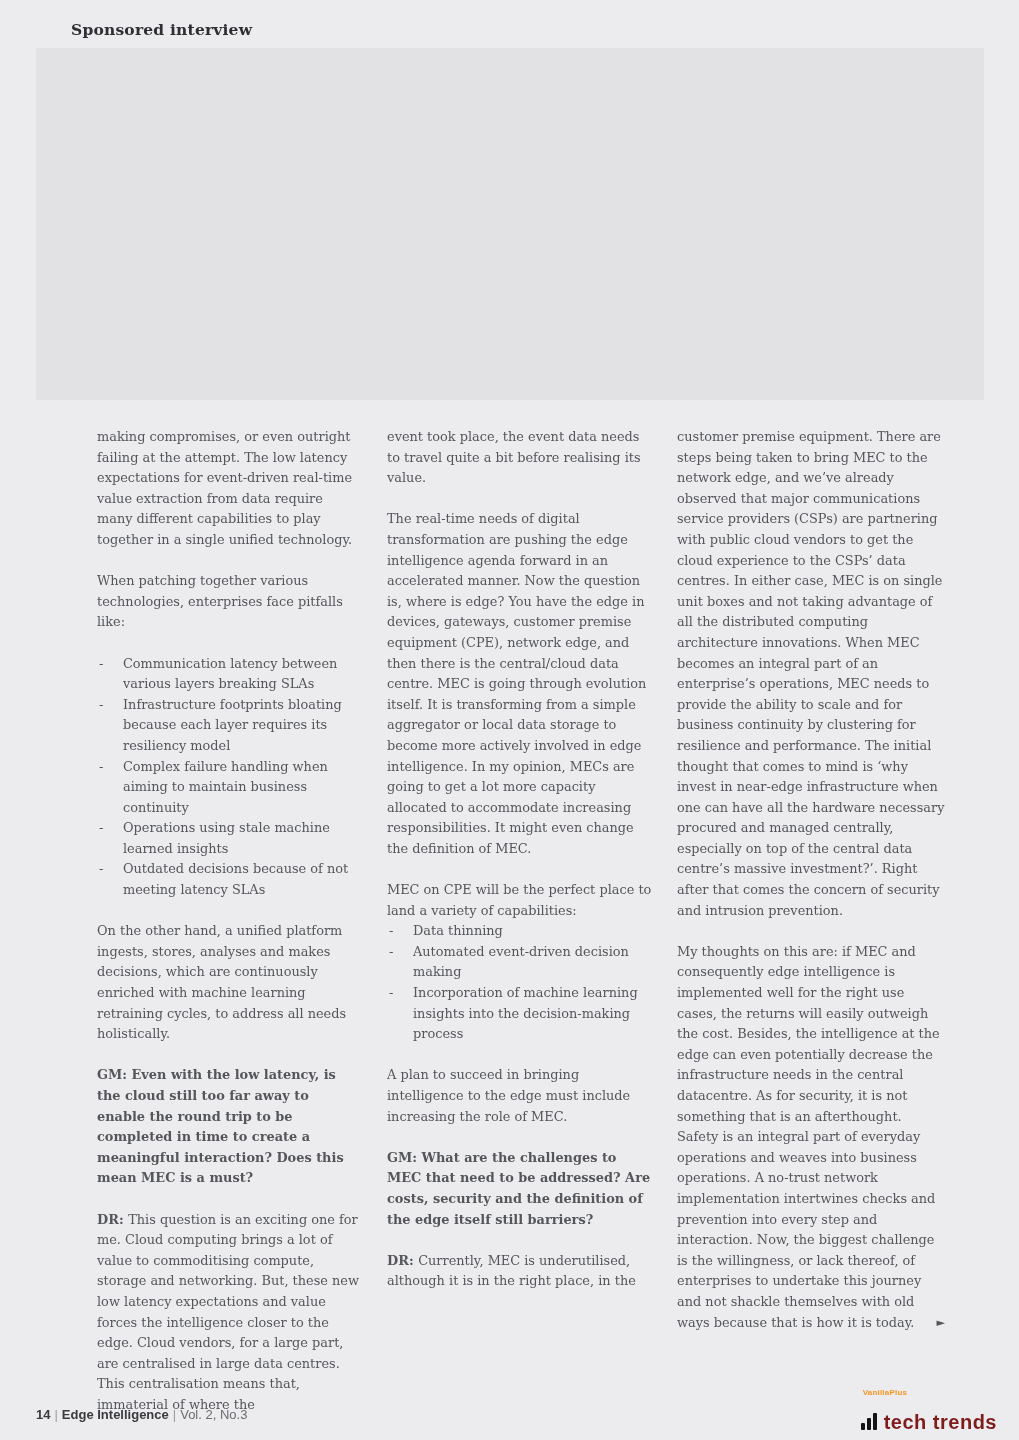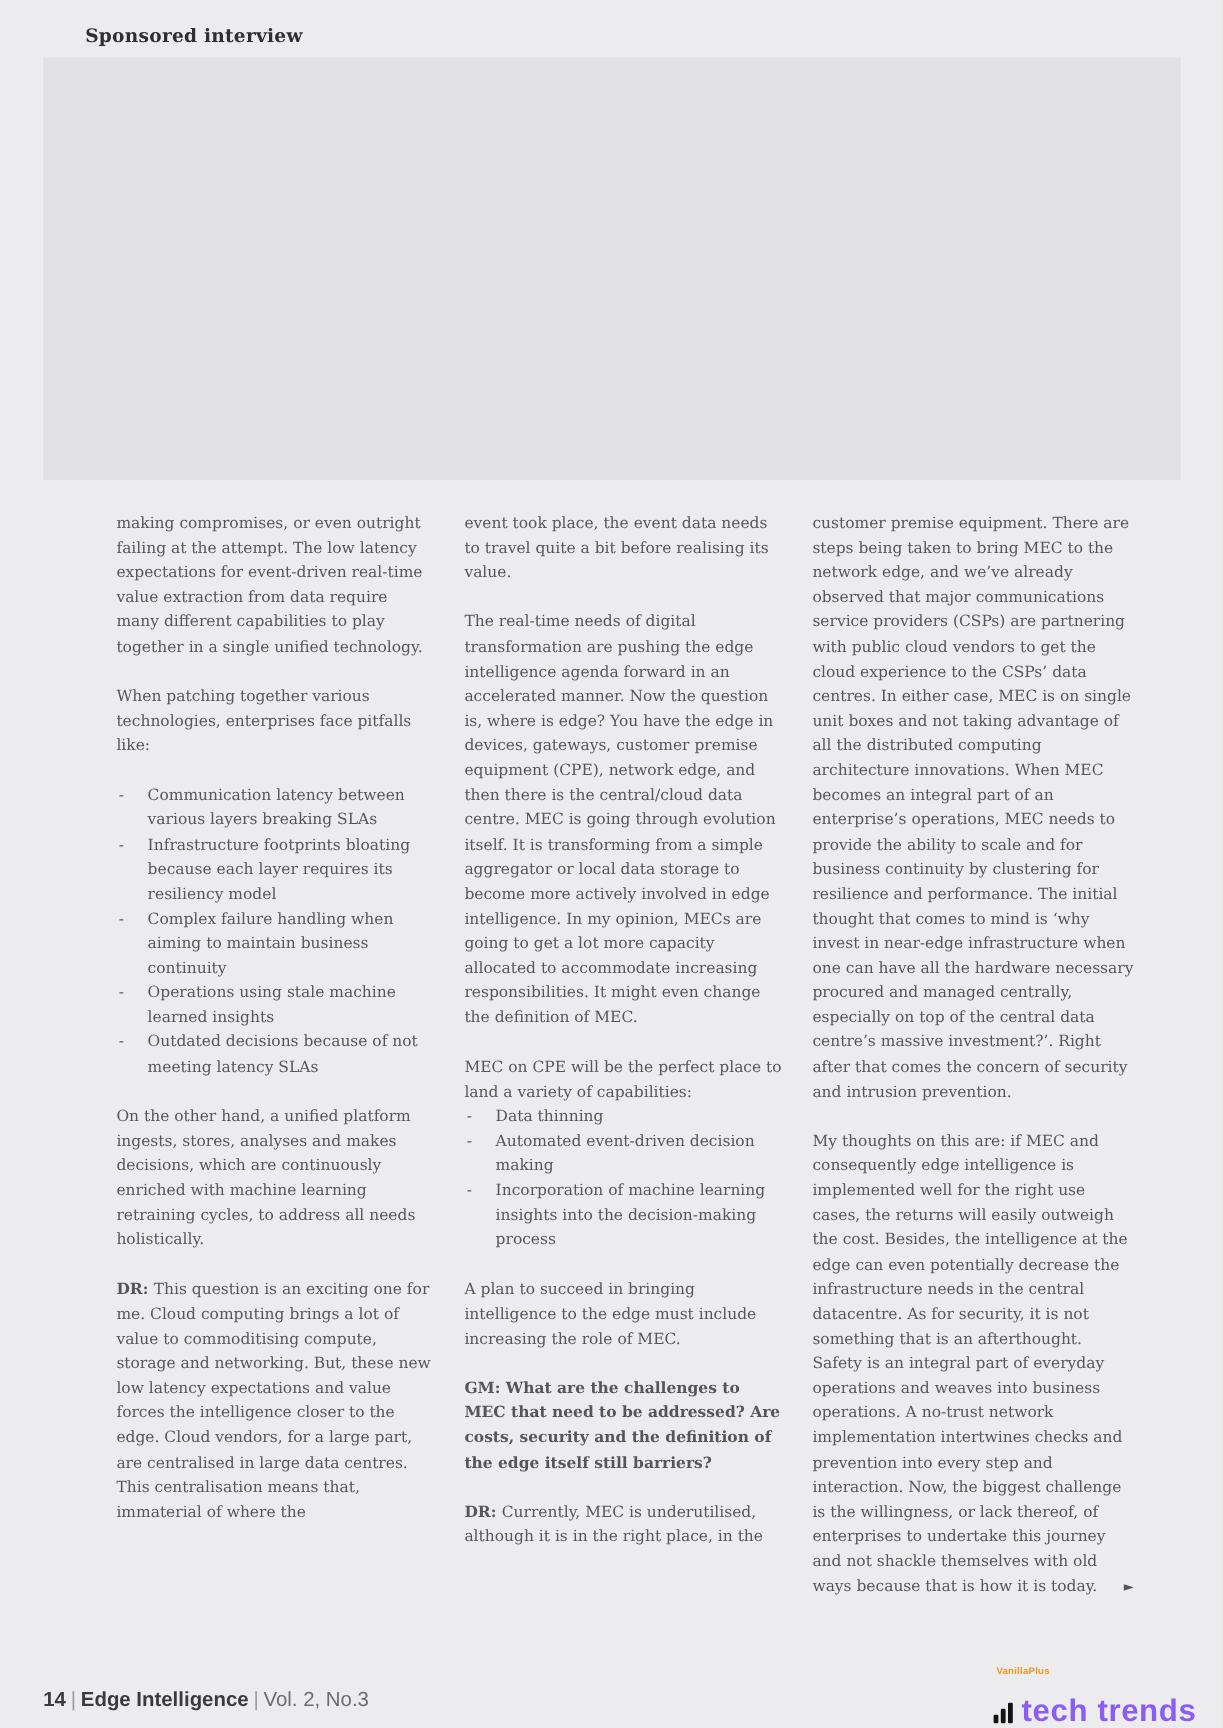--- a/index.html
+++ b/index.html
@@ -38,21 +38,21 @@
   .gap{margin-top:20.6px !important;}
   .b{font-weight:bold;}
   .q{font-weight:bold;}
   .end-arrow{
     float:right;font-size:11px;line-height:20.6px;color:#54565a;
     font-family:"DejaVu Sans","Liberation Sans",sans-serif;
   }
   .footer-left{
     position:absolute;left:36px;top:1407px;
     font-family:"Liberation Sans","DejaVu Sans",sans-serif;
-    font-size:17px;color:#6a6c70;
+    font-size:13px;color:#6a6c70;
   }
   .footer-left .strong{font-weight:bold;color:#3a3b3f;}
   .footer-left .sep{color:#9a9ca0;padding:0 4px;}
   .logo{
     position:absolute;right:34px;top:1388px;
     text-align:left;
     font-family:"Liberation Sans","DejaVu Sans",sans-serif;
   }
   .logo-top{
     font-size:8px;font-weight:bold;color:#f7941e;
@@ -64,21 +64,21 @@
   .logo-bars{
     display:inline-flex;align-items:flex-end;margin-right:5px;padding-bottom:2px;
   }
   .logo-bars i{
     display:inline-block;width:4px;background:#141414;margin-right:2px;border-radius:1px;
   }
   .logo-bars i:nth-child(1){height:7px;}
   .logo-bars i:nth-child(2){height:12px;}
   .logo-bars i:nth-child(3){height:17px;}
   .logo-text{
-    font-size:26px;font-weight:bold;color:#8b5cf6;
+    font-size:20px;font-weight:bold;color:#7f1d1d;
     letter-spacing:.5px;line-height:1;
   }
 </style>
 </head>
 <body>
 
 <div class="page">
 
   <h1 class="section-title">Sponsored interview</h1>
 
@@ -87,20 +87,21 @@
   <div>
     <div class="col col-1">
         <p class=""><span>making compromises, or even outright failing at the attempt. The low latency expectations for event-driven real-time value extraction from data require many different capabilities to play together in a single unified technology.</span></p>
         <p class=" gap"><span>When patching together various technologies, enterprises face pitfalls like:</span></p>
         <div class="li gap"><span class="marker">-</span><span>Communication latency between various layers breaking SLAs</span></div>
         <div class="li"><span class="marker">-</span><span>Infrastructure footprints bloating because each layer requires its resiliency model</span></div>
         <div class="li"><span class="marker">-</span><span>Complex failure handling when aiming to maintain business continuity</span></div>
         <div class="li"><span class="marker">-</span><span>Operations using stale machine learned insights</span></div>
         <div class="li"><span class="marker">-</span><span>Outdated decisions because of not meeting latency SLAs</span></div>
         <p class=" gap"><span>On the other hand, a unified platform ingests, stores, analyses and makes decisions, which are continuously enriched with machine learning retraining cycles, to address all needs holistically.</span></p>
+        <p class="q gap"><span class="b">GM: Even with the low latency, is the cloud still too far away to enable the round trip to be completed in time to create a meaningful interaction? Does this mean MEC is a must?</span></p>
         <p class=" gap"><span class="b">DR: </span><span>This question is an exciting one for me. Cloud computing brings a lot of value to commoditising compute, storage and networking. But, these new low latency expectations and value forces the intelligence closer to the edge. Cloud vendors, for a large part, are centralised in large data centres. This centralisation means that, immaterial of where the</span></p>
       </div>
     <div class="col col-2">
         <p class=""><span>event took place, the event data needs to travel quite a bit before realising its value.</span></p>
         <p class=" gap"><span>The real-time needs of digital transformation are pushing the edge intelligence agenda forward in an accelerated manner. Now the question is, where is edge? You have the edge in devices, gateways, customer premise equipment (CPE), network edge, and then there is the central/cloud data centre. MEC is going through evolution itself. It is transforming from a simple aggregator or local data storage to become more actively involved in edge intelligence. In my opinion, MECs are going to get a lot more capacity allocated to accommodate increasing responsibilities. It might even change the definition of MEC.</span></p>
         <p class=" gap"><span>MEC on CPE will be the perfect place to land a variety of capabilities:</span></p>
         <div class="li"><span class="marker">-</span><span>Data thinning</span></div>
         <div class="li"><span class="marker">-</span><span>Automated event-driven decision making</span></div>
         <div class="li"><span class="marker">-</span><span>Incorporation of machine learning insights into the decision-making process</span></div>
         <p class=" gap"><span>A plan to succeed in bringing intelligence to the edge must include increasing the role of MEC.</span></p>

